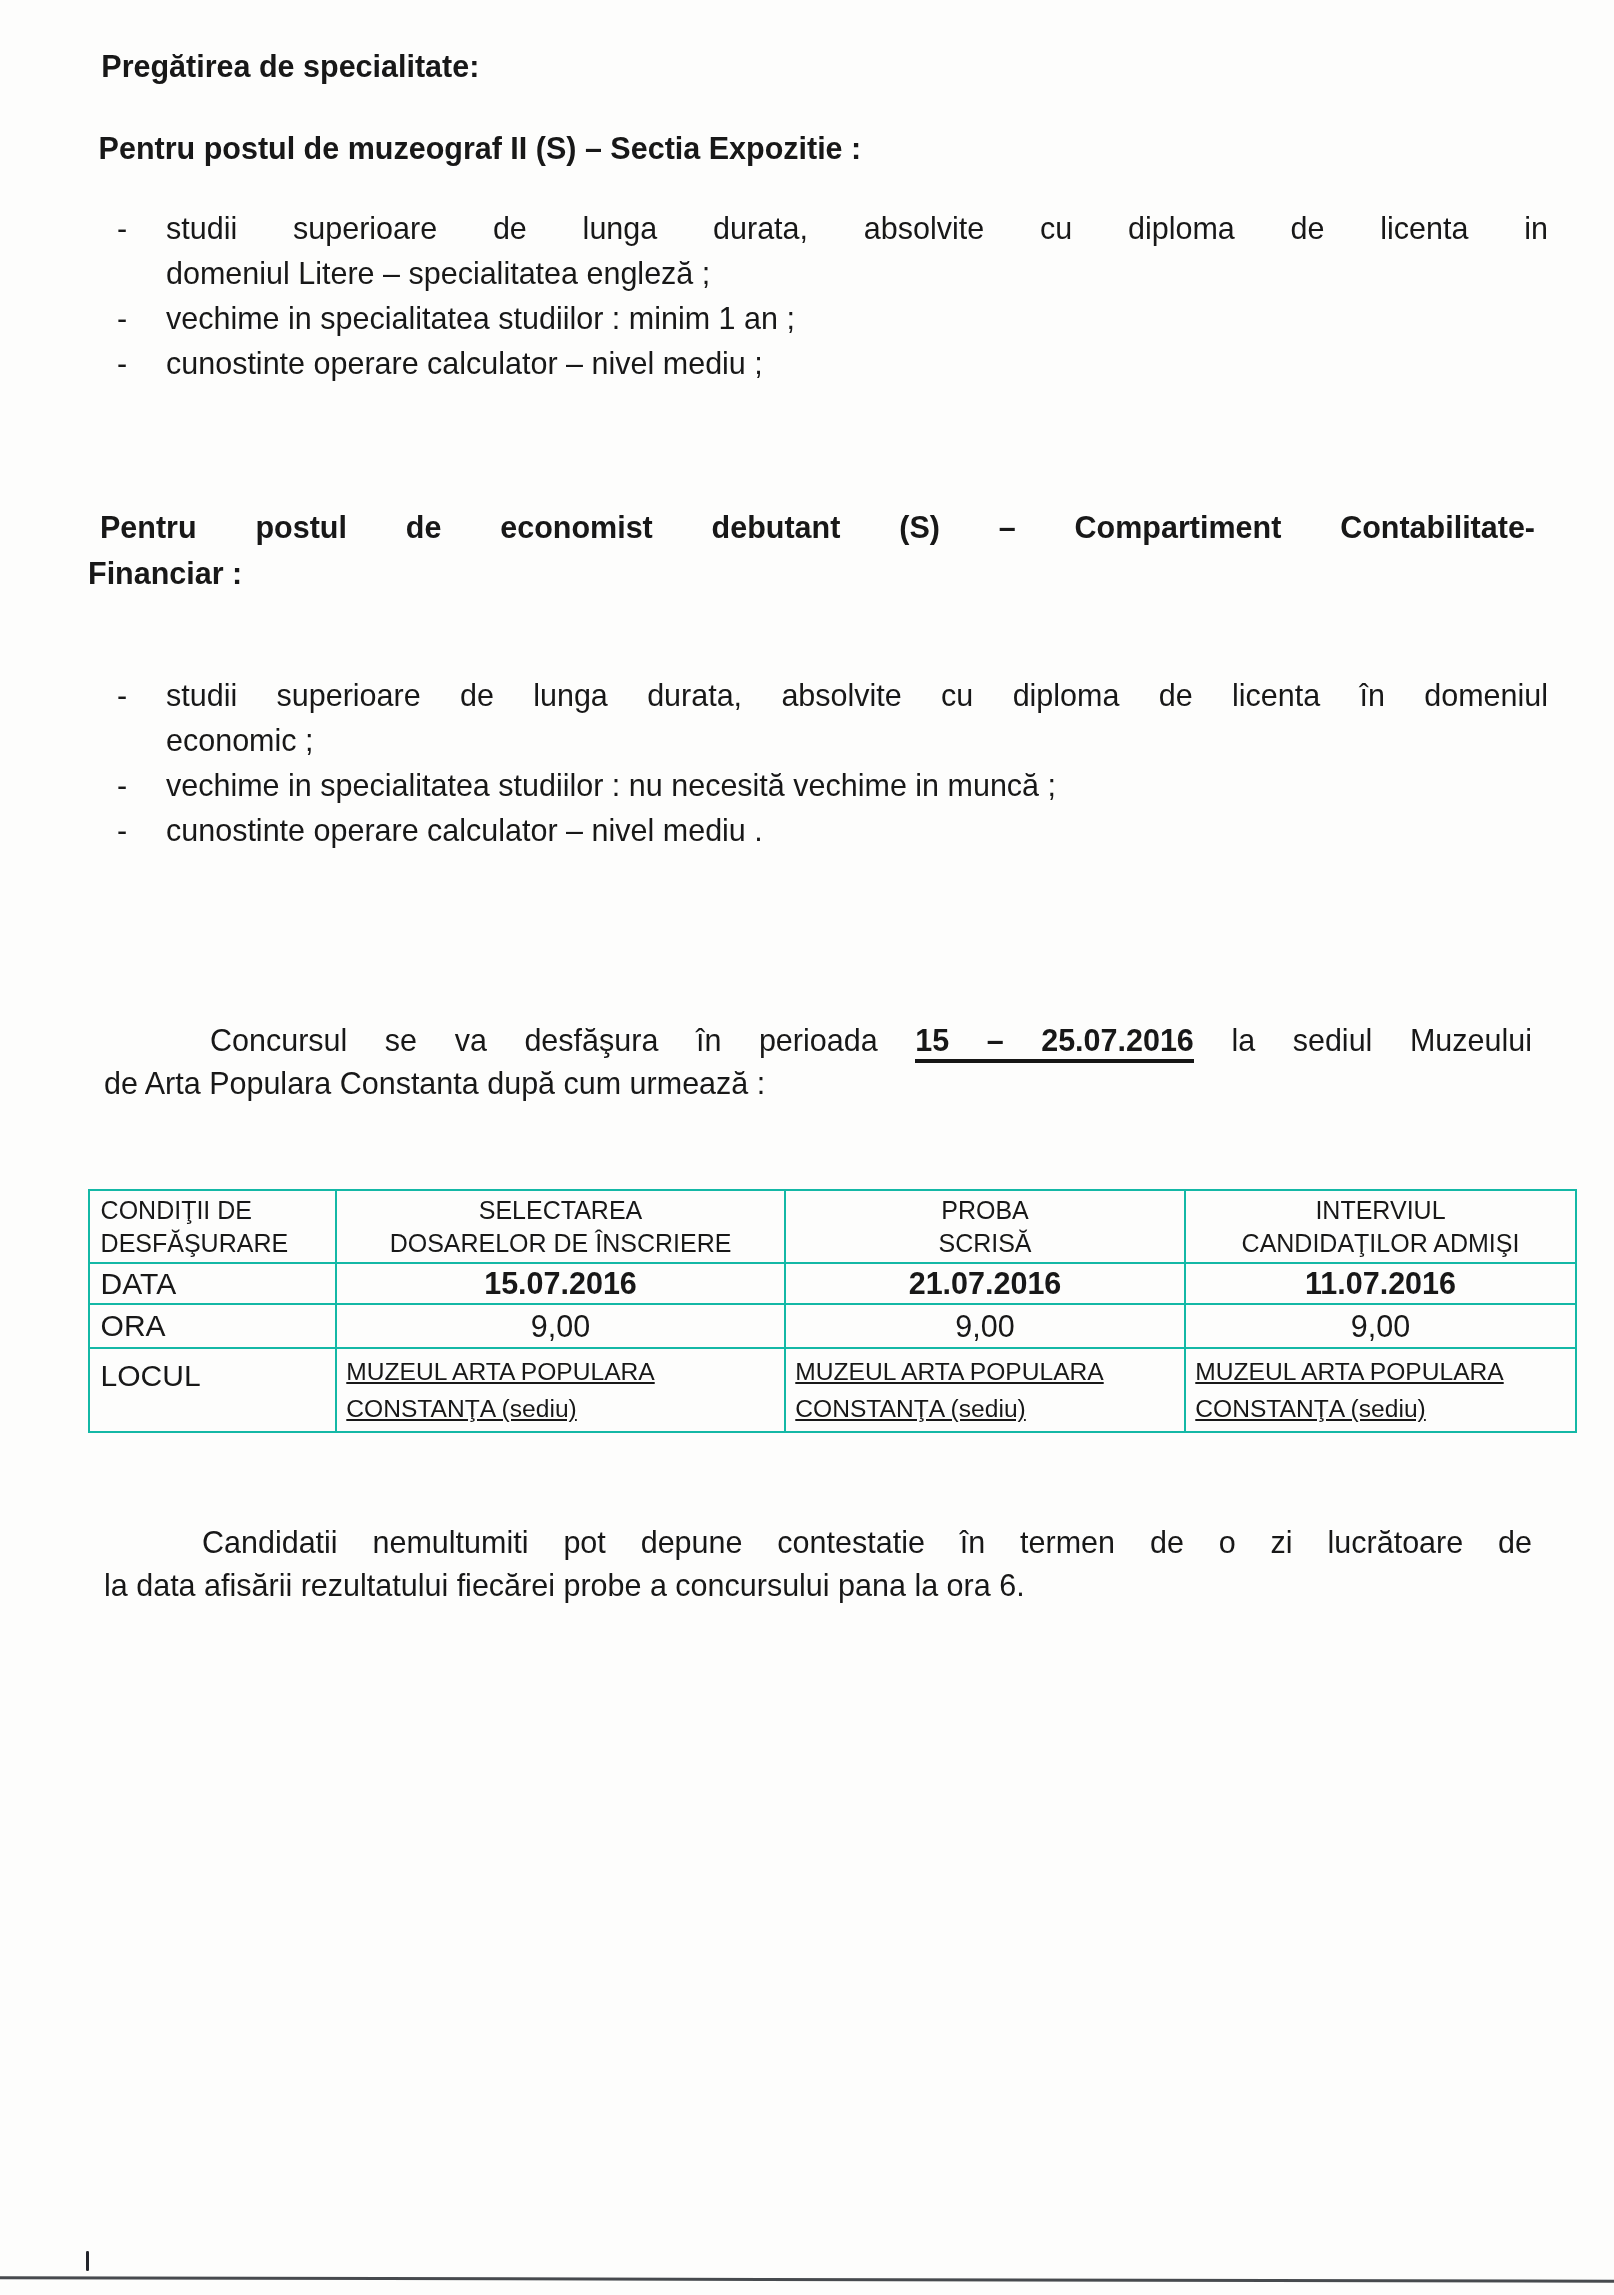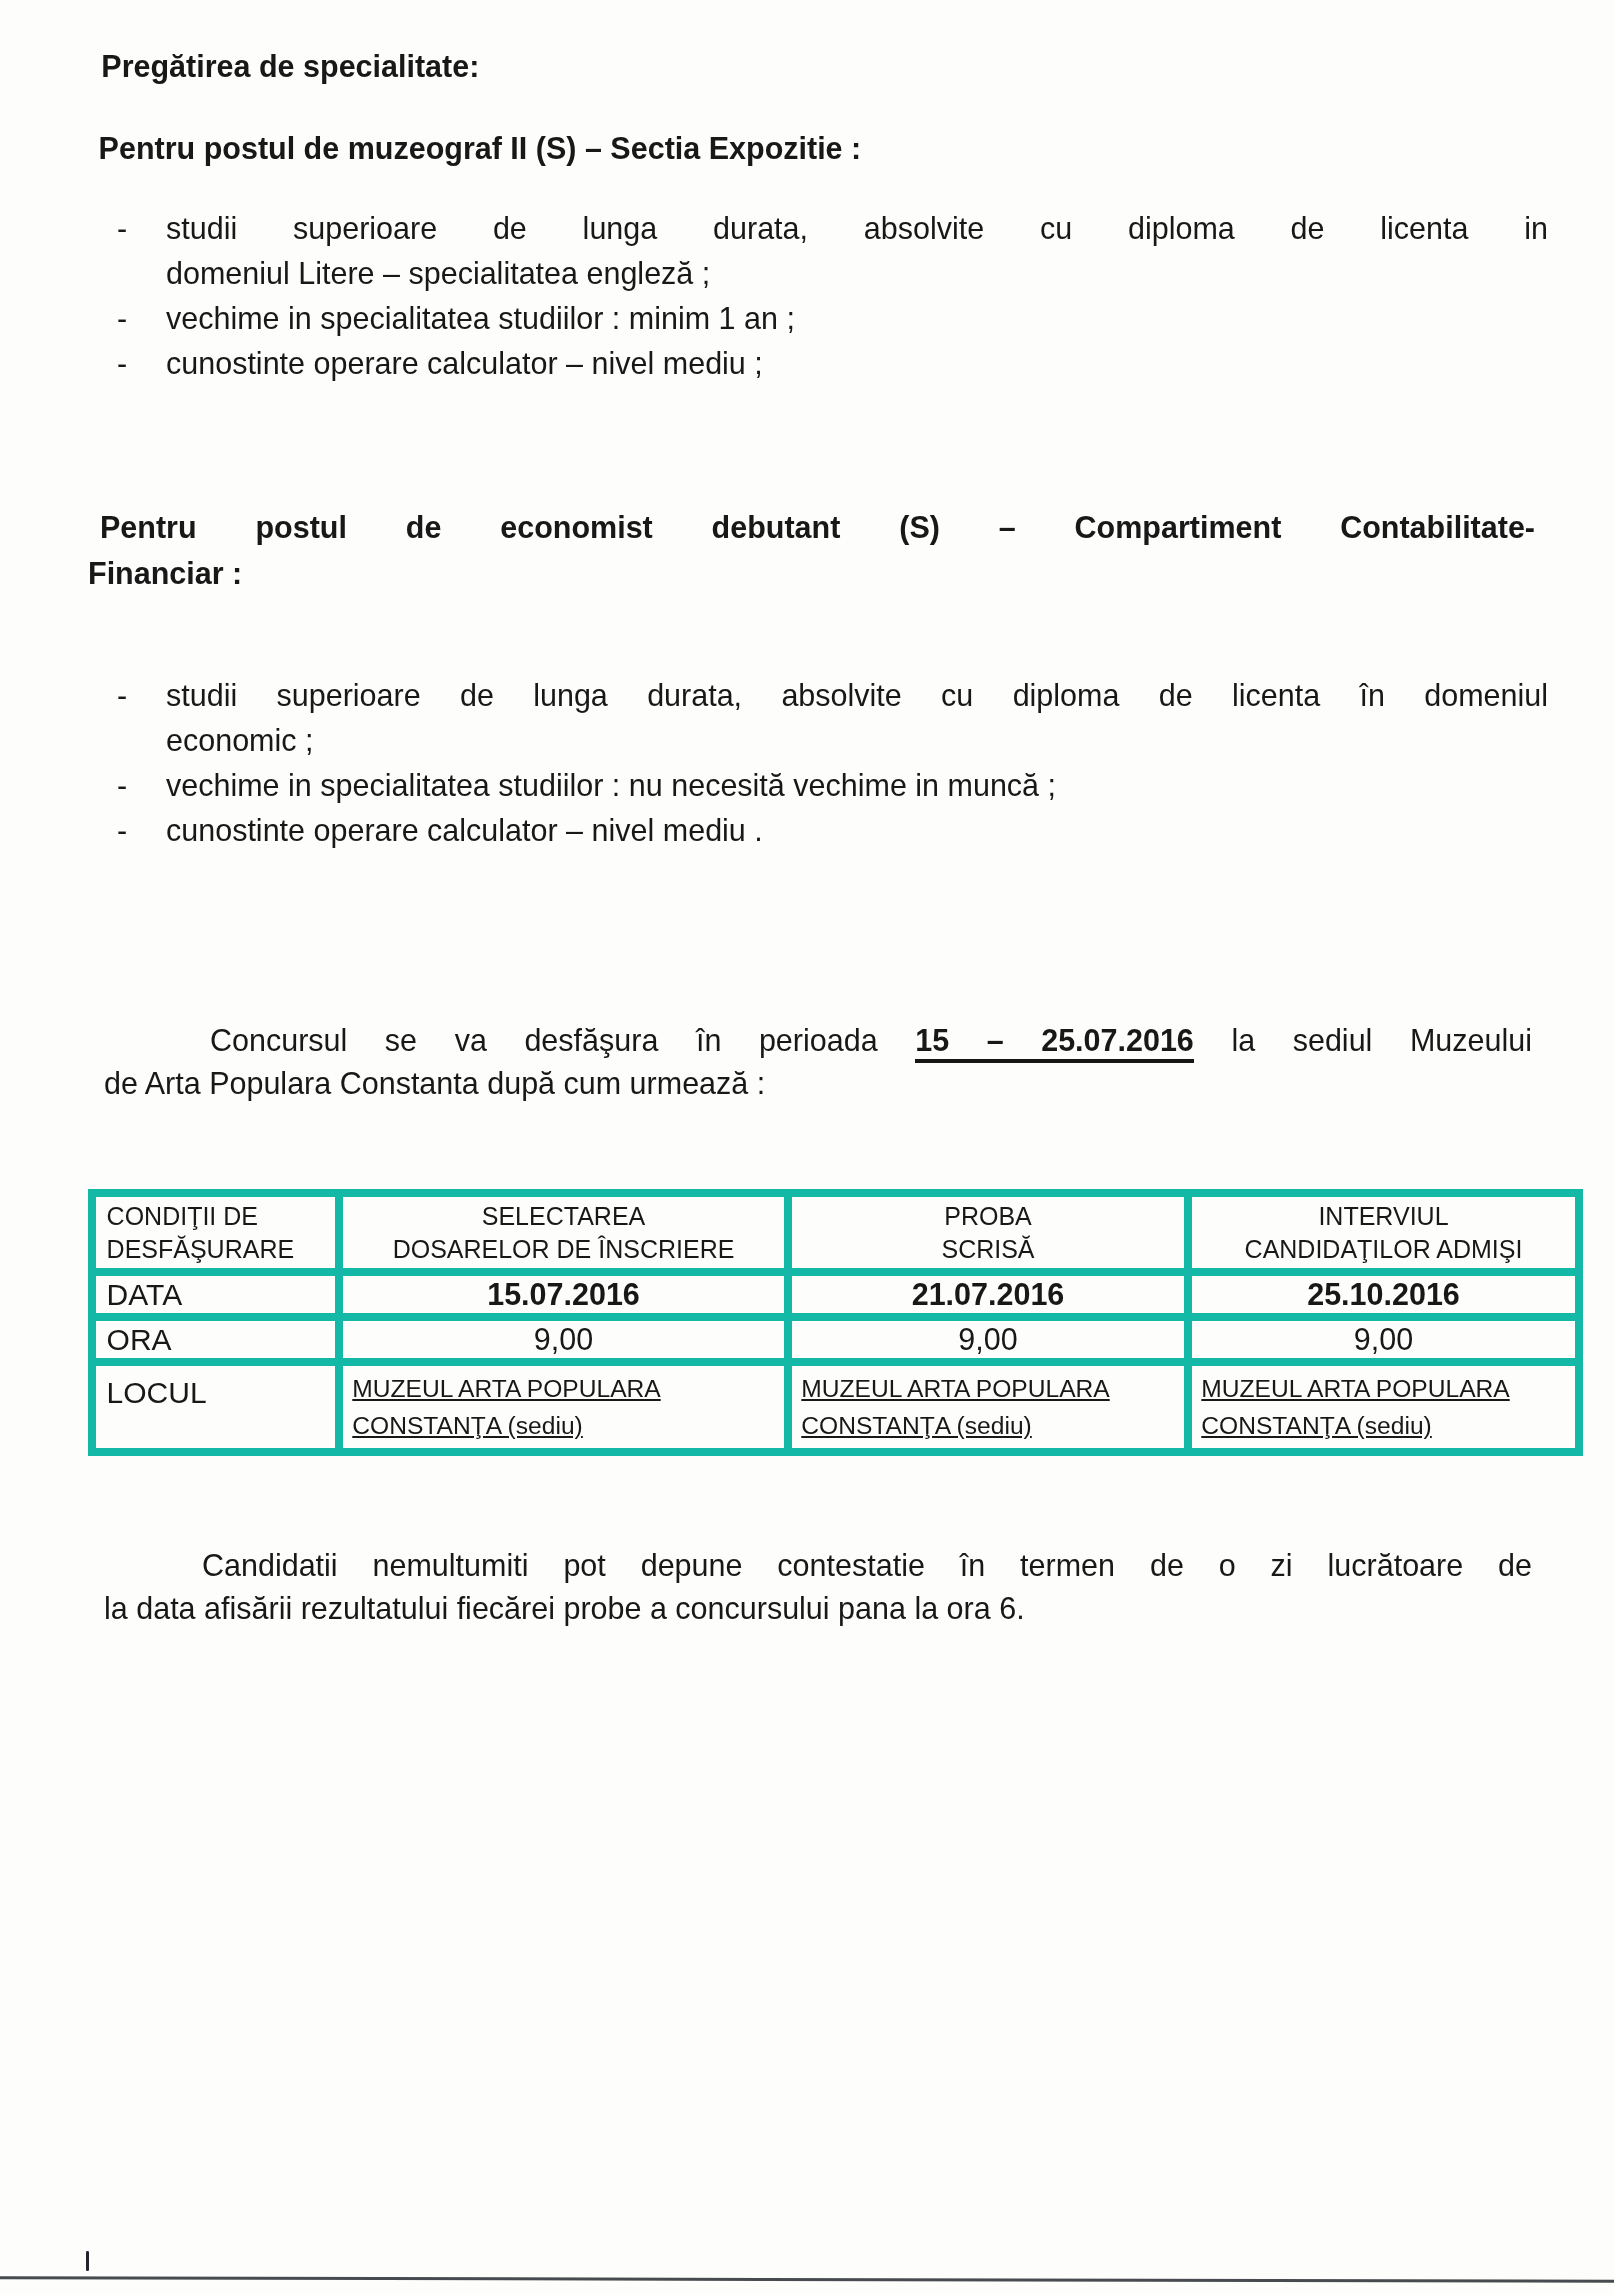--- a/index.html
+++ b/index.html
@@ -55,21 +55,21 @@
   .para-note .line2 { display: block; }
 
   table.schedule {
     margin-top: 84px;
     border-collapse: collapse;
     table-layout: fixed;
     width: 1487px;
     border: 2.7px solid #1a1a1a;
   }
   table.schedule th, table.schedule td {
-    border: 8px solid #14b8a6;
+    border: 2px solid #14b8a6;
     box-sizing: border-box;
     vertical-align: middle;
   }
   th.hdr {
     font-weight: normal;
     font-size: 25px;
     line-height: 33px;
     text-align: center;
     height: 69px;
     padding: 2.7px 8px;
@@ -193,21 +193,21 @@
           </th>
           <th class="hdr">
             <span class="hline">INTERVIUL</span>
             <span class="hline">CANDIDAŢILOR  ADMIŞI</span>
           </th>
         </tr>
         <tr>
           <td class="row-label">DATA</td>
           <td class="date-cell">15.07.2016</td>
           <td class="date-cell">21.07.2016</td>
-          <td class="date-cell">25.10.2016</td>
+          <td class="date-cell">11.07.2016</td>
         </tr>
         <tr>
           <td class="row-label">ORA</td>
           <td class="hour-cell">9,00</td>
           <td class="hour-cell">9,00</td>
           <td class="hour-cell">9,00</td>
         </tr>
         <tr class="locul-row">
           <td class="row-label">LOCUL</td>
           <td class="place-cell">

